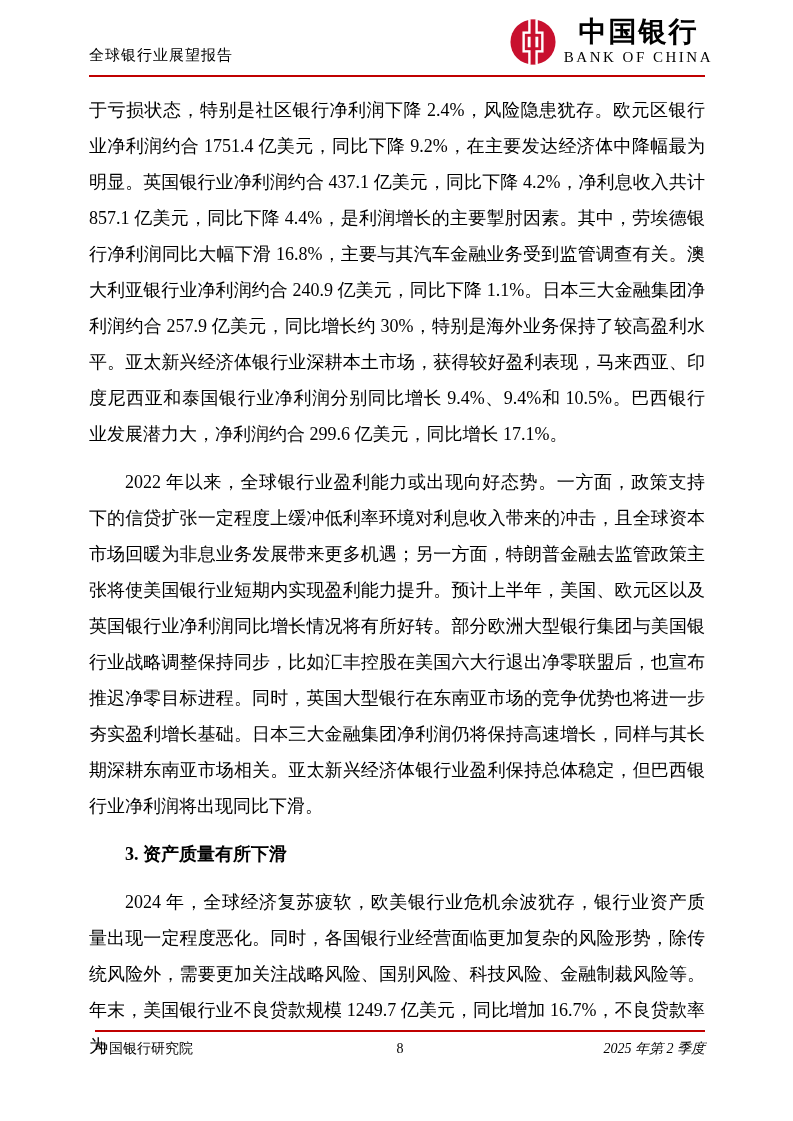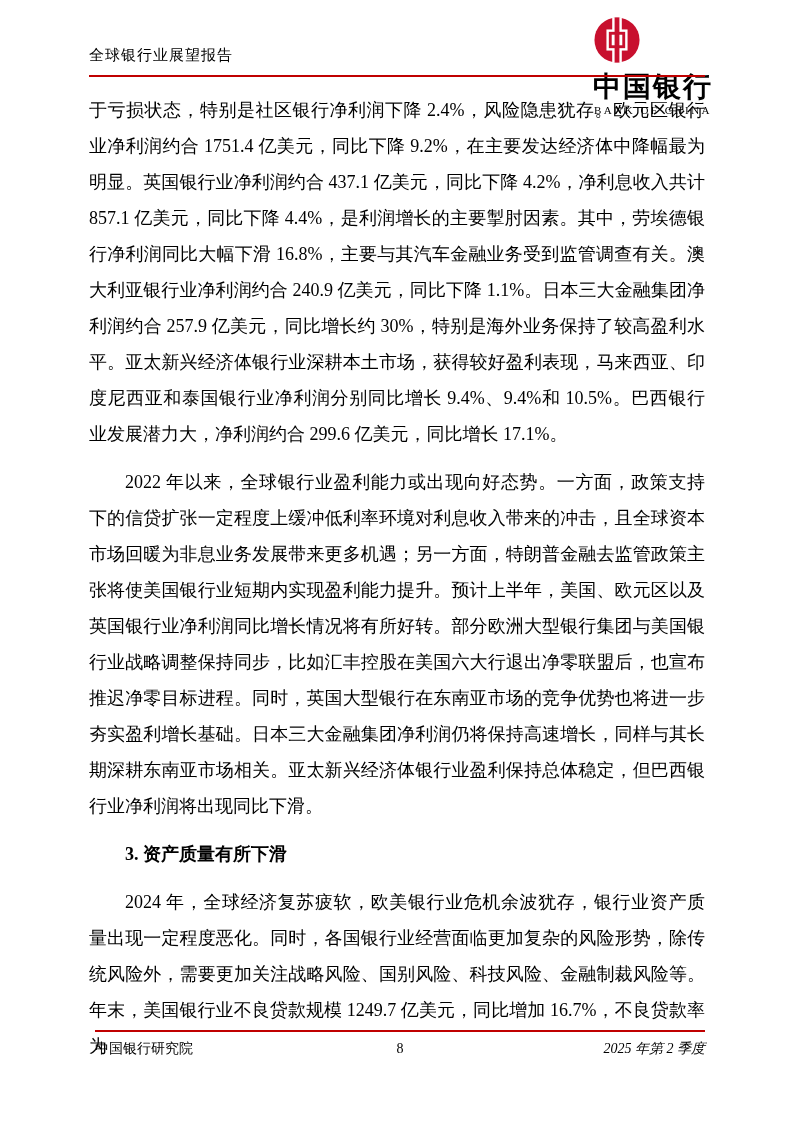--- a/index.html
+++ b/index.html
@@ -17,27 +17,27 @@
   .report-title{
     position:absolute;left:89px;top:46px;
     font-size:15px;letter-spacing:1px;
   }
   .header-rule{
     position:absolute;left:89px;right:88px;top:75px;height:2px;
     background:var(--accent);
   }
   .logo{
     position:absolute;right:80px;top:16px;
-    display:flex;align-items:flex-start;gap:7px;flex-direction:column;
+    display:flex;align-items:flex-end;gap:7px;
   }
   .emblem{width:48px;height:48px;}
   .emblem svg{width:100%;height:100%;display:block;}
   .logo-text{display:flex;flex-direction:column;align-items:center;}
   .logo-cn{font-size:28px;font-weight:700;letter-spacing:2px;line-height:1.15;white-space:nowrap;}
-  .logo-en{font-size:11px;letter-spacing:2.5px;margin-top:1px;white-space:nowrap;}
+  .logo-en{font-size:15px;letter-spacing:2.5px;margin-top:1px;white-space:nowrap;}
   
   .content{
     position:absolute;left:89px;top:92px;width:616px;
     font-size:18px;line-height:36px;
     text-align:justify;text-justify:inter-ideograph;
   }
   .para{margin:0 0 12px 0;}
   .para.indent{text-indent:2em;}
   .section-heading{
     font-size:18px;line-height:36px;font-weight:700;

